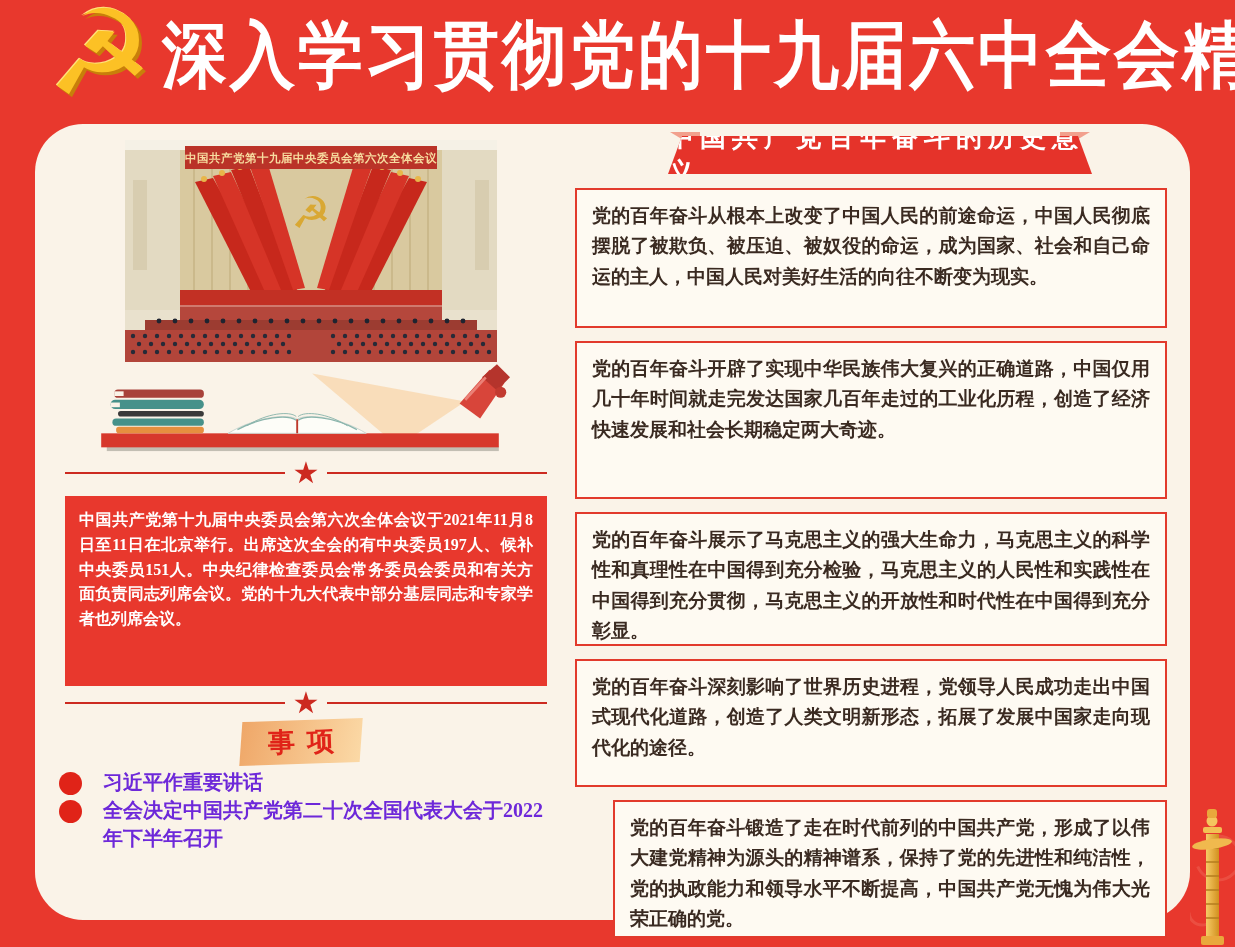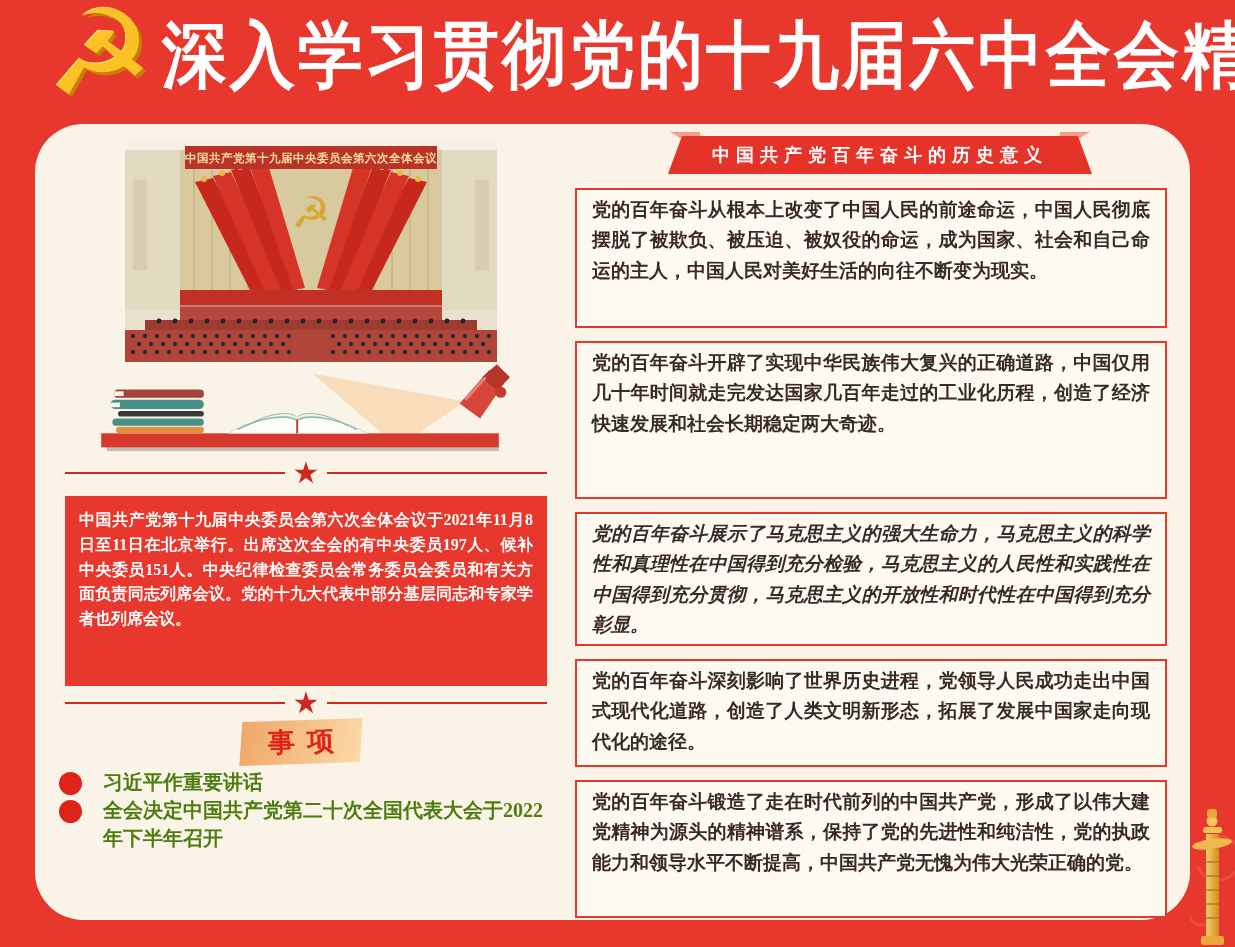--- a/index.html
+++ b/index.html
@@ -37,36 +37,36 @@
          background:linear-gradient(100deg,#efa768,#fbd9a6);
          transform:skewX(-6deg) rotate(-2deg);
          display:flex;align-items:center;justify-content:center;}
   .badge span{font-size:27px;font-weight:900;color:#e02318;letter-spacing:12px;
               padding-left:12px;transform:skewX(6deg);}
   
   .bullets{position:absolute;left:22px;top:644px;width:500px;}
   .bullet-item{display:grid;grid-template-columns:46px 1fr;align-items:start;}
   .bullet-dot{width:23px;height:23px;border-radius:50%;background:#e02318;margin:4px 0 0 2px;}
   .bullet-text{font-family:"Liberation Serif",serif;font-weight:bold;
-               font-size:20px;line-height:1.4;color:#4d7c0f;}
+               font-size:20px;line-height:1.4;color:#6d28d9;}
   
   .ribbon-wrap{position:absolute;left:633px;top:8px;width:424px;height:42px;}
   .ribbon-fold{position:absolute;top:0;width:0;height:0;border-style:solid;}
   .fold-l{left:2px;border-width:0 30px 18px 0;border-color:transparent #f2a08d transparent transparent;}
   .fold-r{right:2px;border-width:0 0 18px 30px;border-color:transparent transparent transparent #f2a08d;}
   .ribbon{position:absolute;left:0;top:4px;width:424px;height:38px;background:#e5332a;
           clip-path:polygon(14px 0,410px 0,424px 100%,0 100%);
           display:flex;align-items:center;justify-content:center;}
-  .ribbon span{color:#ffffff;font-size:18px;font-weight:bold;letter-spacing:6px;}
+  .ribbon span{color:#ffffff;font-size:26px;font-weight:bold;letter-spacing:6px;}
   .boxes{position:absolute;left:540px;top:64px;width:592px;display:flex;
          flex-direction:column;gap:13px;}
   .pbox{box-sizing:border-box;border:2px solid #e23a2c;background:#fefaf2;
-        padding:5px 15px;font-family:"Liberation Serif",serif;font-weight:bold;
+        padding:11px 15px;font-family:"Liberation Serif",serif;font-weight:bold;
         font-size:19px;line-height:1.6;color:#3a2a21;text-align:justify;}
-  .pb0{height:140px;} .pb1{height:158px;} .pb2{height:134px;font-style:italic;} .pb3{height:108px;} .pb4{height:138px;}
+  .pb0{height:140px;} .pb1{height:158px;} .pb2{height:134px;} .pb3{height:128px;} .pb4{height:138px;margin-left:38px;}
   
   .pillar{position:absolute;left:1190px;top:800px;width:45px;height:147px;}
 </style>
 </head>
 <body>
 
 <div class="page">
 
   <header class="banner">
     <div class="emblem">☭</div>

